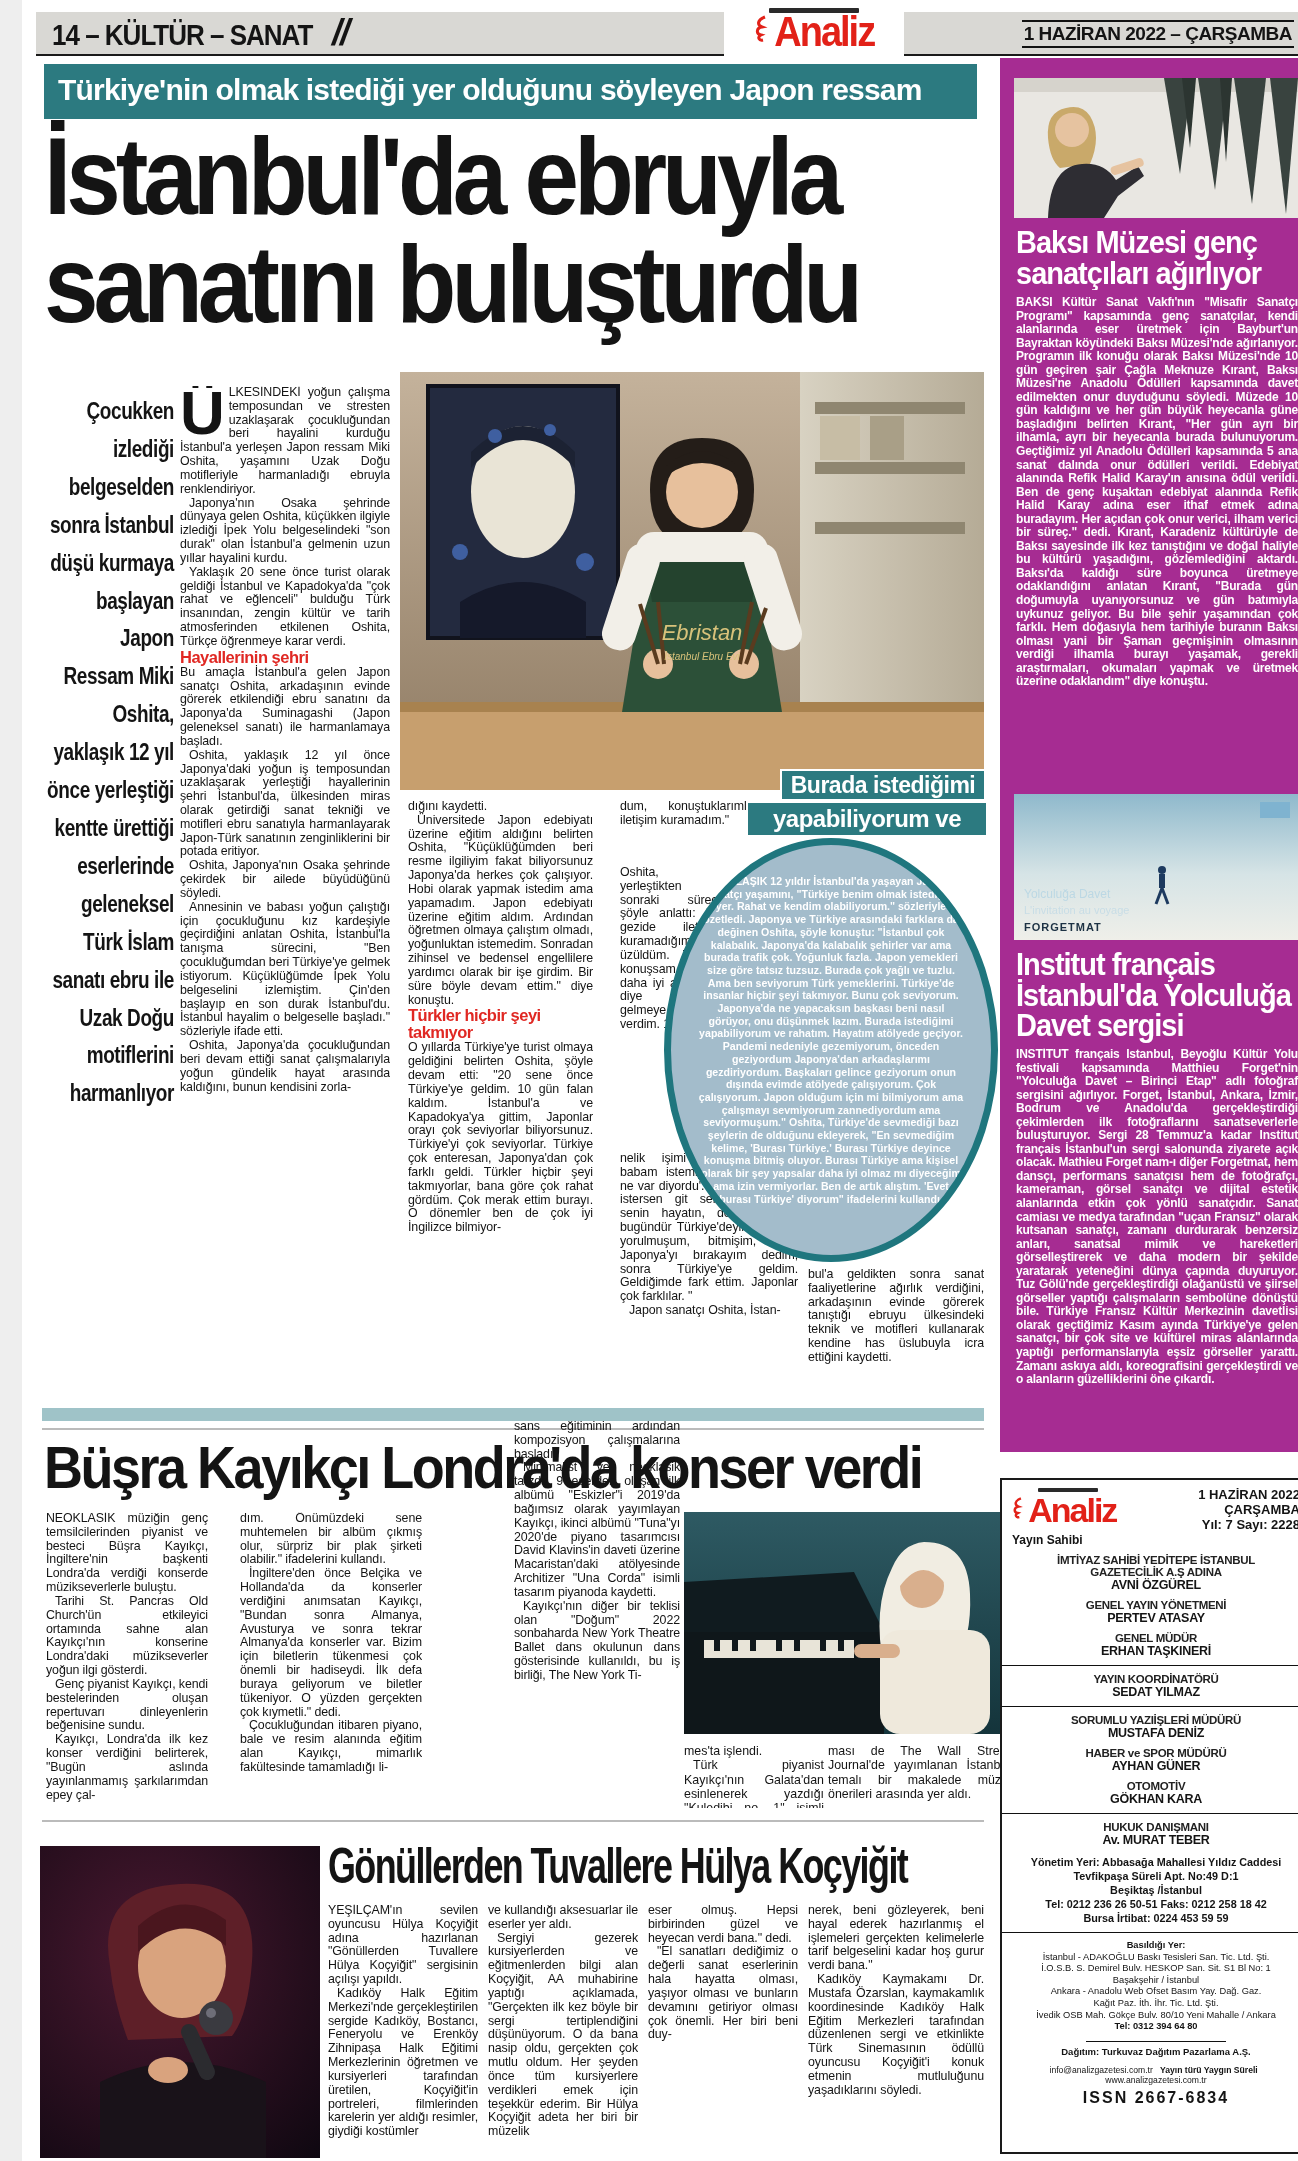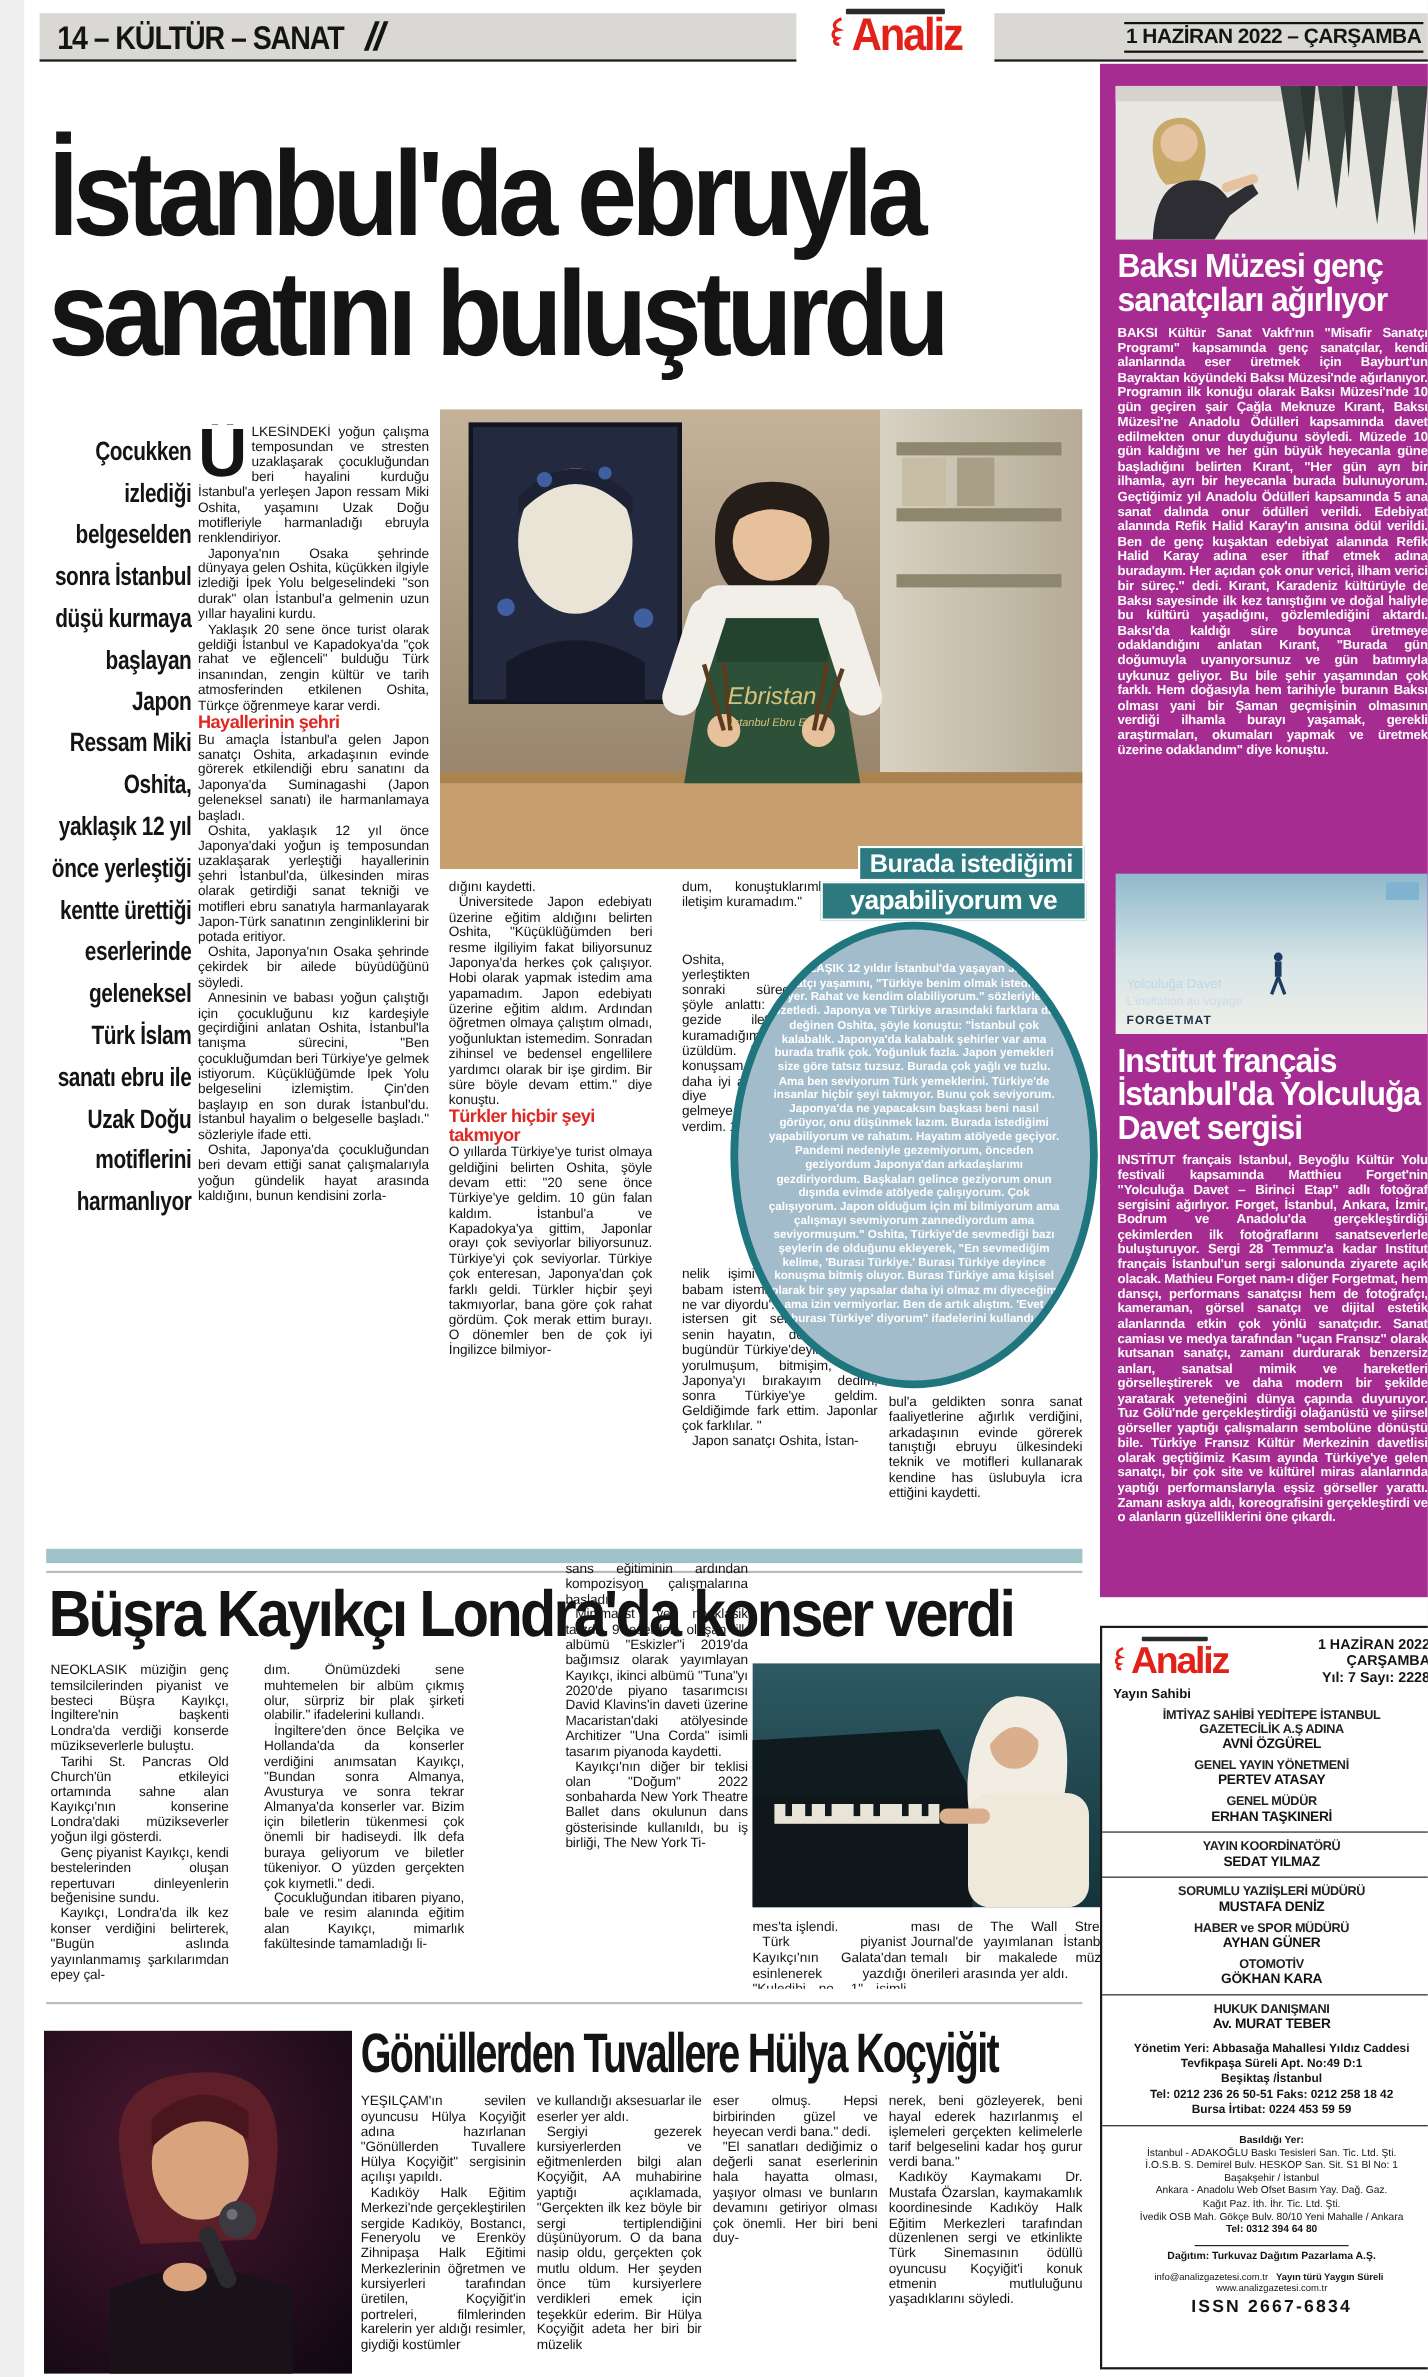--- a/index.html
+++ b/index.html
@@ -69,20 +69,21 @@
       <span class="logotag"></span>
       <span style="vertical-align:top;display:inline-block;margin-top:2px;">
         <svg width="16" height="30" viewBox="0 0 16 30">
             <path d="M11 2 C3 5 3 10 8 12 C2 13 2 19 7 20 C3 22 5 26 9 25" fill="none" stroke="#e22118" stroke-width="3"></path>
           </svg>
       </span>
       <span class="logotext">Analiz</span>
     </div>
   </div>
 
+  <div class="abs kicker">Türkiye'nin olmak istediği yer olduğunu söyleyen Japon ressam</div>
   <div class="abs h1">
     <div>İstanbul'da ebruyla</div>
     <div>sanatını buluşturdu</div>
   </div>
 
   <div class="abs standfirst">Çocukken izlediği belgeselden sonra İstanbul düşü kurmaya başlayan Japon Ressam Miki Oshita, yaklaşık 12 yıl önce yerleştiği kentte ürettiği eserlerinde geleneksel Türk İslam sanatı ebru ile Uzak Doğu motiflerini harmanlıyor</div>
 
   <div class="abs" style="left:378px;top:372px;width:584px;height:418px;">
     <svg width="584" height="418" viewBox="0 0 584 418">
       <defs>

